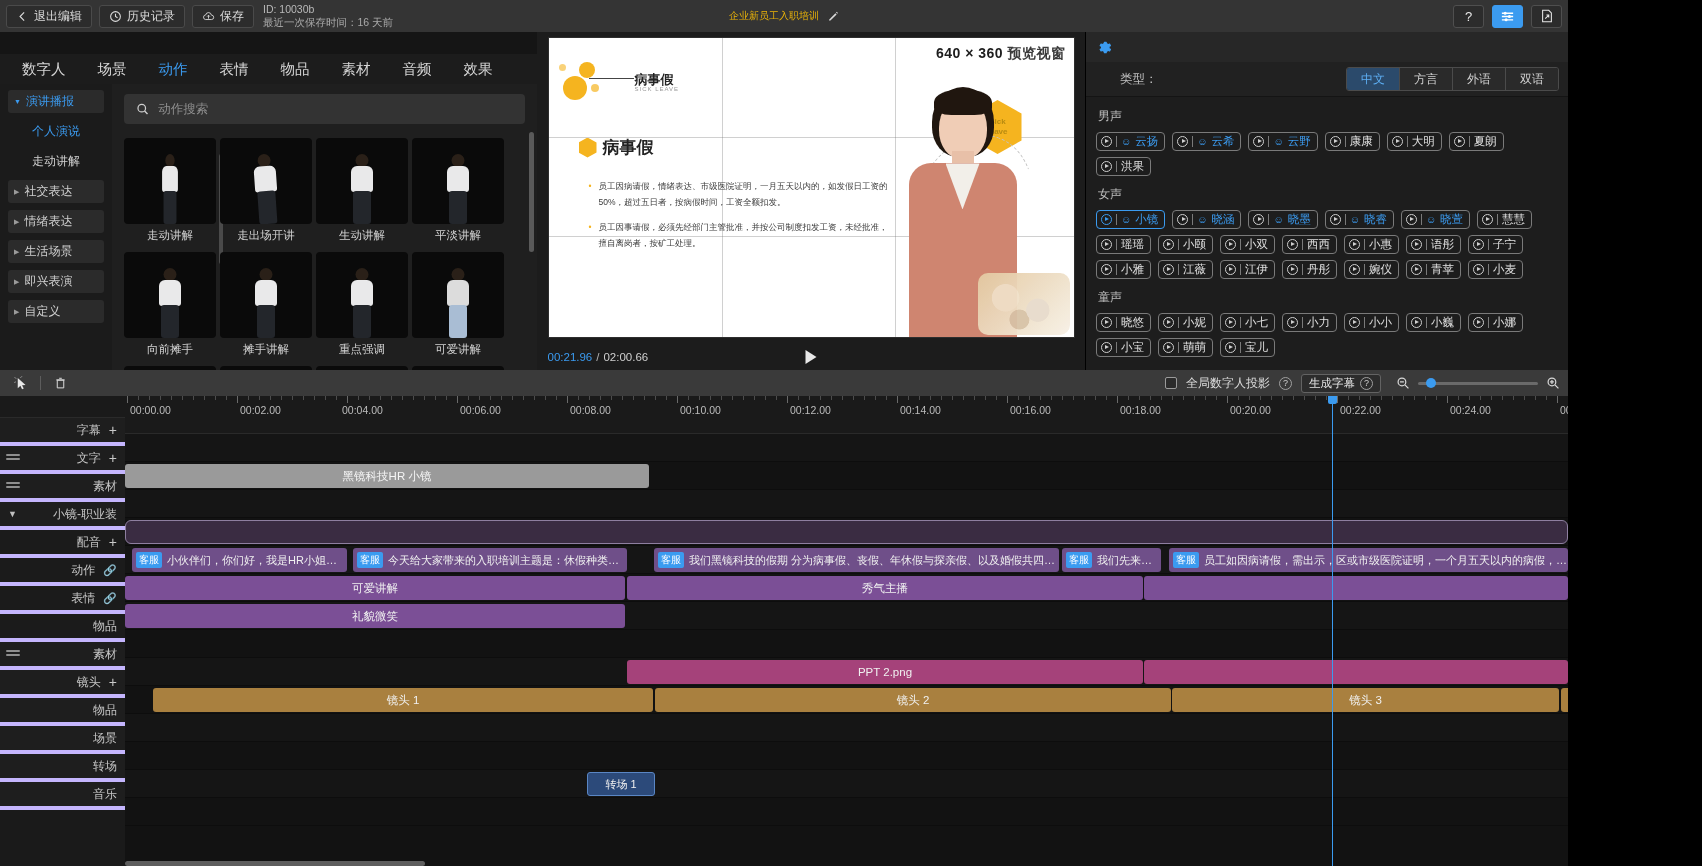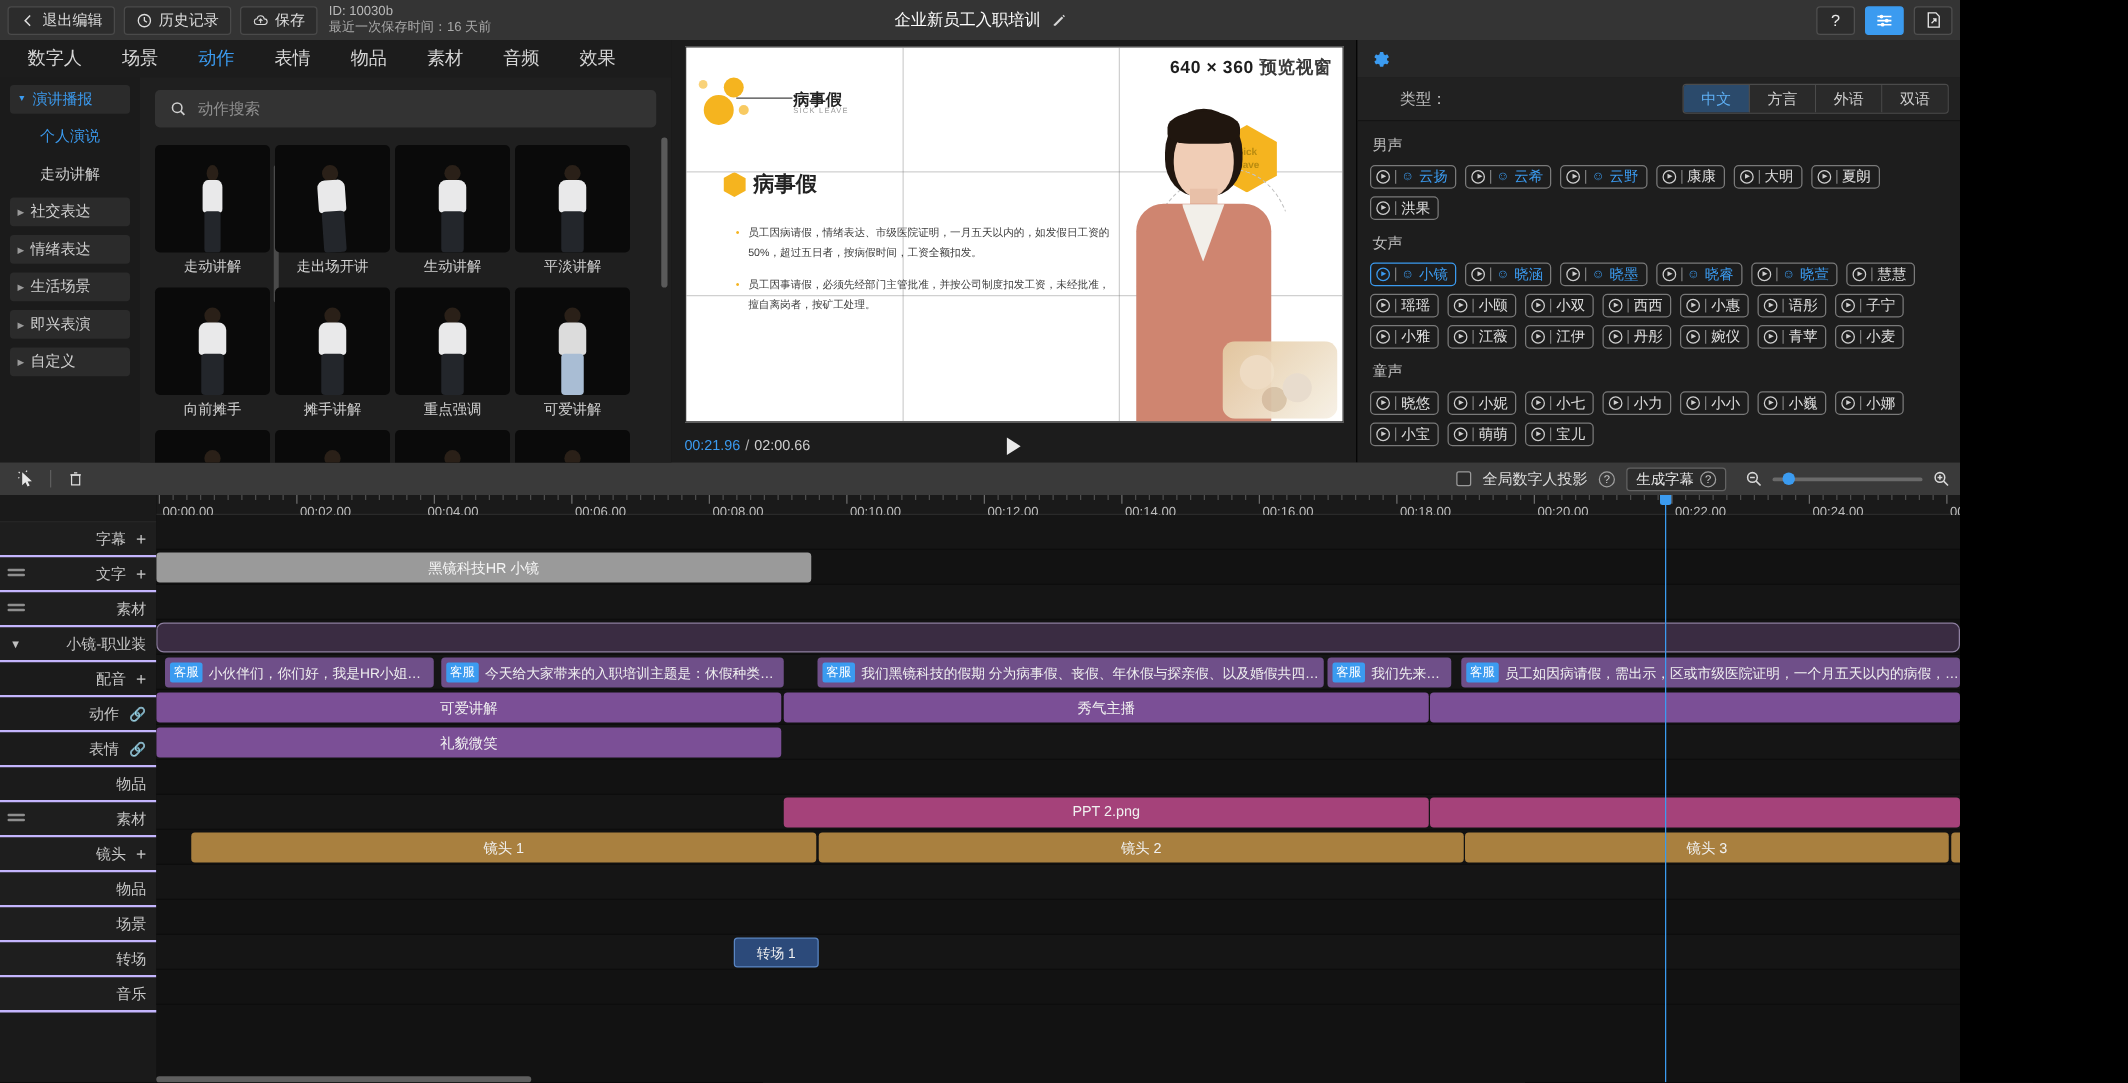--- a/index.html
+++ b/index.html
@@ -37,37 +37,37 @@
     cursor: pointer; white-space: nowrap;
   }
   .tb-ico { width: 13px; height: 13px; display:inline-block; flex:0 0 13px; }
   .tb-meta { color: #b9b9b9; font-size: 10.5px; line-height: 13px; margin-left: 2px; }
   .tb-meta .row2 { color: #a9a9a9; }
   .tb-title {
     position: absolute; left: 0; right: 0; top: 0; height: 32px;
     display: flex; align-items: center; justify-content: center;
     gap: 8px; pointer-events: none;
   }
-  .tb-title span.t { color: #ffffff; font-size: 13px; pointer-events: auto; }
+  .tb-title span.t { color: #eab308; font-size: 10px; pointer-events: auto; }
   .tb-title .pen { pointer-events: auto; cursor: pointer; }
   .tb-right { margin-left: auto; display: flex; align-items: center; gap: 8px; }
   .sq-btn {
     width: 31px; height: 23px; border-radius: 3px;
     background: #2c2c2c; border: 1px solid #4f4f4f;
     display:flex; align-items:center; justify-content:center;
     color:#e8e8e8; font-size:13px; cursor:pointer;
   }
   .sq-btn.accent { background: #3b9bf0; border-color:#3b9bf0; }
   .sq-btn.plain { background: #2c2c2c; }
 
   
   .mid { display: flex; flex: 0 0 338px; height: 338px; }
 
   
-  .leftwrap { width: 537px; flex: 0 0 537px; display:flex; flex-direction:column; background:#1c1c1c; }
+  .leftwrap { width: 537px; flex: 0 0 537px; display:flex; flex-direction:column; background:#1c1c1c;margin-top:22px; }
   .tabs {
     height: 30px; flex:0 0 30px; background:#1c1c1c;
     display:flex; align-items:center; gap: 0px; padding-left: 6px;
   }
   .tab {
     font-size: 14.5px; color: #d6d6d6; padding: 0 16px; cursor: pointer;
     line-height: 30px;
   }
   .tab.active { color: #3b9bf0; }
   .leftbody { display:flex; flex: 1 1 auto; min-height: 0; }
@@ -243,28 +243,28 @@
   }
   .zoom-row { display:flex; align-items:center; gap:8px; margin-left:6px; }
   .mag { color:#d8d8d8; font-size:13px; cursor:pointer; }
   .slider { width:120px; height:3px; background:#6a6a6a; border-radius:2px; position:relative; cursor:pointer; }
   .slider .knob { position:absolute; left:8px; top:-3.5px; width:10px; height:10px; border-radius:50%; background:#3b9bf0; }
 
   
   .tl { flex:1 1 auto; display:flex; min-height:0; background:#121212; position:relative; }
   .tl-labels { width:125px; flex:0 0 125px; background:#1a1a1a; }
   .tl-right { flex:1 1 auto; position:relative; overflow:hidden; }
-  .ruler { height:16px; background:#1a1a1a; position:relative; border-bottom:1px solid #2a2a2a; }
+  .ruler { height:38px; background:#1a1a1a; position:relative; border-bottom:1px solid #2a2a2a; }
   .tick { position:absolute; top:0; width:1px; height:7px; background:#6b6b6b; }
   .tick.minor { height:4px; background:#4d4d4d; }
   .rlabel { position:absolute; top:8px; font-size:10.5px; color:#bcbcbc; padding-left:3px; }
   .trk-label {
     height:28px; display:flex; align-items:center; justify-content:flex-end;
     padding-right:8px; gap:8px; color:#c6c6c6; font-size:12px;
-    border-bottom:2px solid #c4b5fd; background:#1e1e1e; position:relative;
+    border-bottom:4px solid #c4b5fd; background:#1e1e1e; position:relative;
   }
   .trk-label.sub { background:#1b1b1b; }
   .trk-label .grip { position:absolute; left:6px; width:14px; height:8px; cursor:grab; }
   .trk-label .grip i { display:block; height:2px; background:#8e8e8e; margin-bottom:2px; border-radius:1px; }
   .trk-label .plus { color:#c9c9c9; font-size:14px; cursor:pointer; line-height:12px; }
   .trk-label .lnk { font-size:11px; color:#c0c0c0; cursor:pointer; }
   .trk-label .chev { position:absolute; left:8px; color:#c0c0c0; font-size:9px; cursor:pointer; }
   .trk-row {
     height:28px; border-bottom:1px solid #0d0d0d; position:relative; background:#151515;
   }

